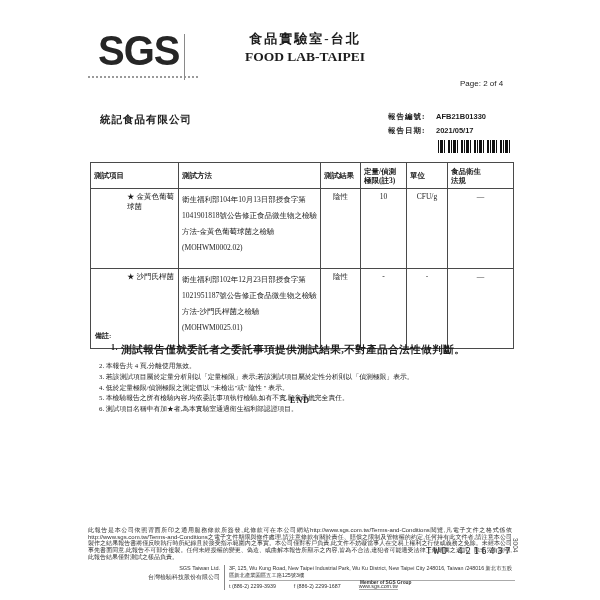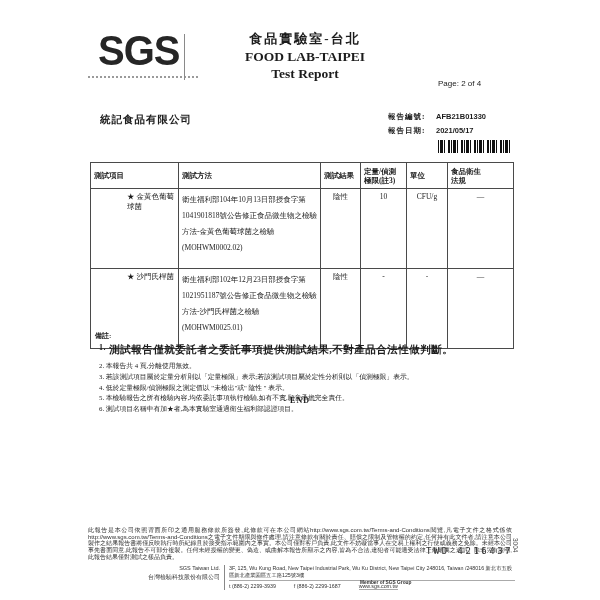--- a/index.html
+++ b/index.html
@@ -21,21 +21,21 @@
     transform:scaleY(1.05);
   }
   .logo-underline { left:88px; top:76px; width:110px; border-top:2px dotted #9a9a9a; }
   .logo-vline { left:184px; top:34px; width:0; height:46px; border-left:1.5px solid #8a8a8a; }
 
   .header-center { left:200px; top:30px; width:210px; text-align:center; }
   .header-center .zh1 { font-size:13px; font-weight:bold; letter-spacing:2px; }
   .header-center .en1 { font-size:13.5px; font-weight:bold; margin-top:1px; }
   .header-center .zh2 { font-size:13px; font-weight:bold; letter-spacing:9px; padding-left:9px; margin-top:1px; }
   .header-center .en2 { font-size:13.5px; font-weight:bold; margin-top:1px; }
-  .page-label { left:438px; top:79px; font-size:8px; font-family:"Liberation Sans",sans-serif; color:#222; }
+  .page-label { left:460px; top:79px; font-size:8px; font-family:"Liberation Sans",sans-serif; color:#222; }
 
   
   .company { left:100px; top:113px; font-size:10.5px; font-weight:bold; letter-spacing:1px; }
   .meta { left:388px; top:112px; width:130px; font-size:7.5px; font-weight:bold; }
   .meta .row { display:flex; margin-bottom:4px; }
   .meta .lbl { width:48px; letter-spacing:1px; }
   .meta .val { font-family:"Liberation Sans",sans-serif; font-weight:bold; }
   .barcode {
     left:438px; top:140px; width:75px; height:13px;
     background:repeating-linear-gradient(90deg,
@@ -52,21 +52,21 @@
   th { text-align:left; vertical-align:middle; font-weight:bold; white-space:pre-line; height:26px; line-height:9px; }
   td.item { text-align:left; line-height:10px;padding-left:36px; }
   td.method { text-align:left; line-height:16px; padding-bottom:12px; }
   td.c { text-align:center; }
   col.c1{width:88px} col.c2{width:142px} col.c3{width:40px}
   col.c4{width:46px} col.c5{width:41px} col.c6{width:66px}
 
   
   .notes { left:95px; top:319px; width:420px; }
   .notes .nlabel { font-size:7px; font-weight:bold; margin-bottom:2px;margin-top:12px; }
-  .note-big { font-size:10.5px; font-weight:bold; letter-spacing:0.5px; margin:2px 0 4px 4px; }
+  .note-big { font-size:10.5px; font-weight:bold; letter-spacing:0.5px; margin:2px 0 4px 16px; }
   .note-big .num { font-size:8px; vertical-align:top; }
   .note-sm { font-size:6.8px; line-height:10.8px; margin-left:4px; color:#222; }
   .end-mark { left:0; top:396px; width:600px; text-align:center; font-size:8px; font-weight:bold; letter-spacing:1px; }
 
   
   .disclaimer {
     left:88px; top:527px; width:424px;
     font-size:6px; line-height:6.7px; text-align:justify; color:#2e2e2e;
     font-family:"Liberation Sans",sans-serif;
   }
@@ -85,21 +85,20 @@
 </head>
 <body>
 
 <div class="abs logo-text">SGS</div>
 <div class="abs logo-underline"></div>
 <div class="abs logo-vline"></div>
 
 <div class="abs header-center">
   <div class="zh1">食品實驗室-台北</div>
   <div class="en1">FOOD LAB-TAIPEI</div>
-  <div class="en2">Test Report</div>
 </div>
 
 <div class="abs page-label">Page: 2 of 4</div>
 
 <div class="abs company">統記食品有限公司</div>
 
 <div class="abs meta">
   <div class="row">
     <span class="lbl">報告編號:</span>
     <span class="val">AFB21B01330</span>

